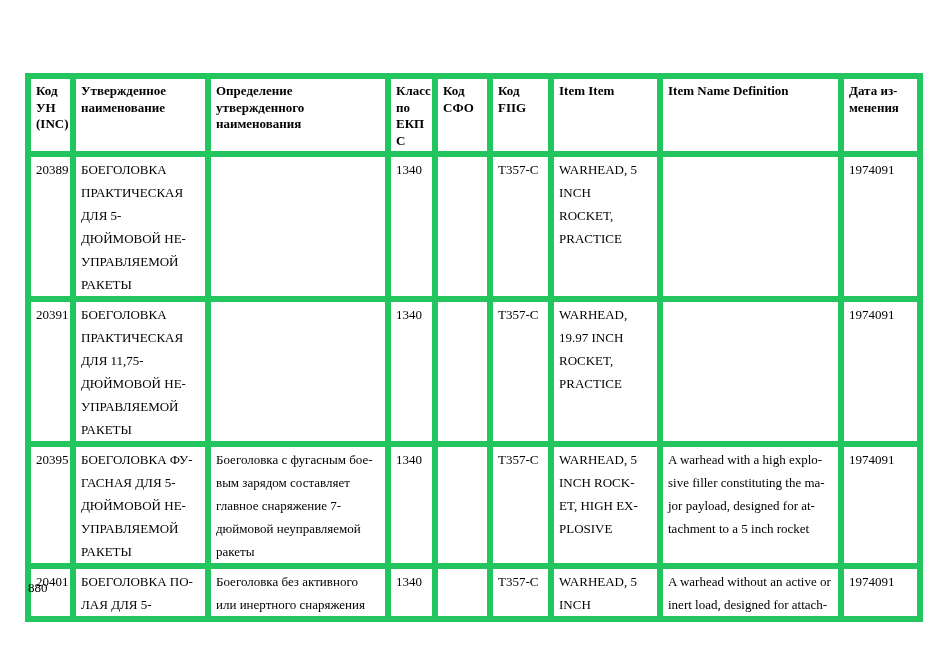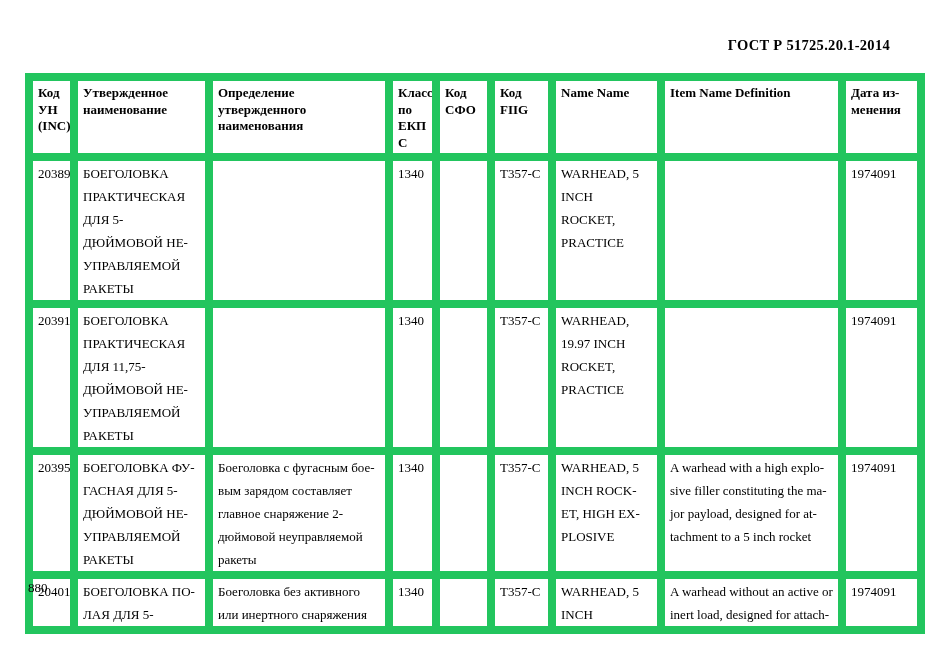--- a/index.html
+++ b/index.html
@@ -28,21 +28,21 @@
   table.gost-table {
     position: absolute;
     left: 25px;
     top: 73px;
     width: 892px;
     border-collapse: collapse;
     table-layout: fixed;
   }
   table.gost-table th,
   table.gost-table td {
-    border: 8px solid #22c55e;
+    border: 6px solid #22c55e;
     vertical-align: top;
     white-space: pre-line;
     overflow: hidden;
     text-align: left;
     font-weight: normal;
   }
   table.gost-table th {
     font-size: 13px;
     font-weight: bold;
     line-height: 16.5px;
@@ -63,21 +63,20 @@
     left: 28px;
     top: 580px;
     font-size: 13px;
   }
 </style>
 </head>
 <body>
 
 <div class="page">
 
-  <div class="doc-header">ГОСТ Р 51725.20.1-2014</div>
 
   <table class="gost-table">
     <colgroup>
       <col style="width:45px">
       <col style="width:135px">
       <col style="width:180px">
       <col style="width:47px">
       <col style="width:55px">
       <col style="width:61px">
       <col style="width:109px">
@@ -95,21 +94,21 @@
 утвержденного
 наименования</th>
         <th>Класс
 по
 ЕКП
 С</th>
         <th>Код
 СФО</th>
         <th>Код
 FIIG</th>
-        <th>Name Name</th>
+        <th>Item Item</th>
         <th>Item Name Definition</th>
         <th>Дата из-
 менения</th>
       </tr>
     </thead>
     <tbody>
       <tr class="row-0">
         <td>20389</td>
         <td>БОЕГОЛОВКА
 ПРАКТИЧЕСКАЯ
@@ -149,21 +148,21 @@
       </tr>
       <tr class="row-2">
         <td>20395</td>
         <td>БОЕГОЛОВКА ФУ-
 ГАСНАЯ ДЛЯ 5-
 ДЮЙМОВОЙ НЕ-
 УПРАВЛЯЕМОЙ
 РАКЕТЫ</td>
         <td>Боеголовка с фугасным бое-
 вым зарядом составляет
-главное снаряжение 2-
+главное снаряжение 7-
 дюймовой неуправляемой
 ракеты</td>
         <td>1340</td>
         <td></td>
         <td>T357-C</td>
         <td>WARHEAD, 5
 INCH ROCK-
 ET, HIGH EX-
 PLOSIVE</td>
         <td>A warhead with a high explo-

